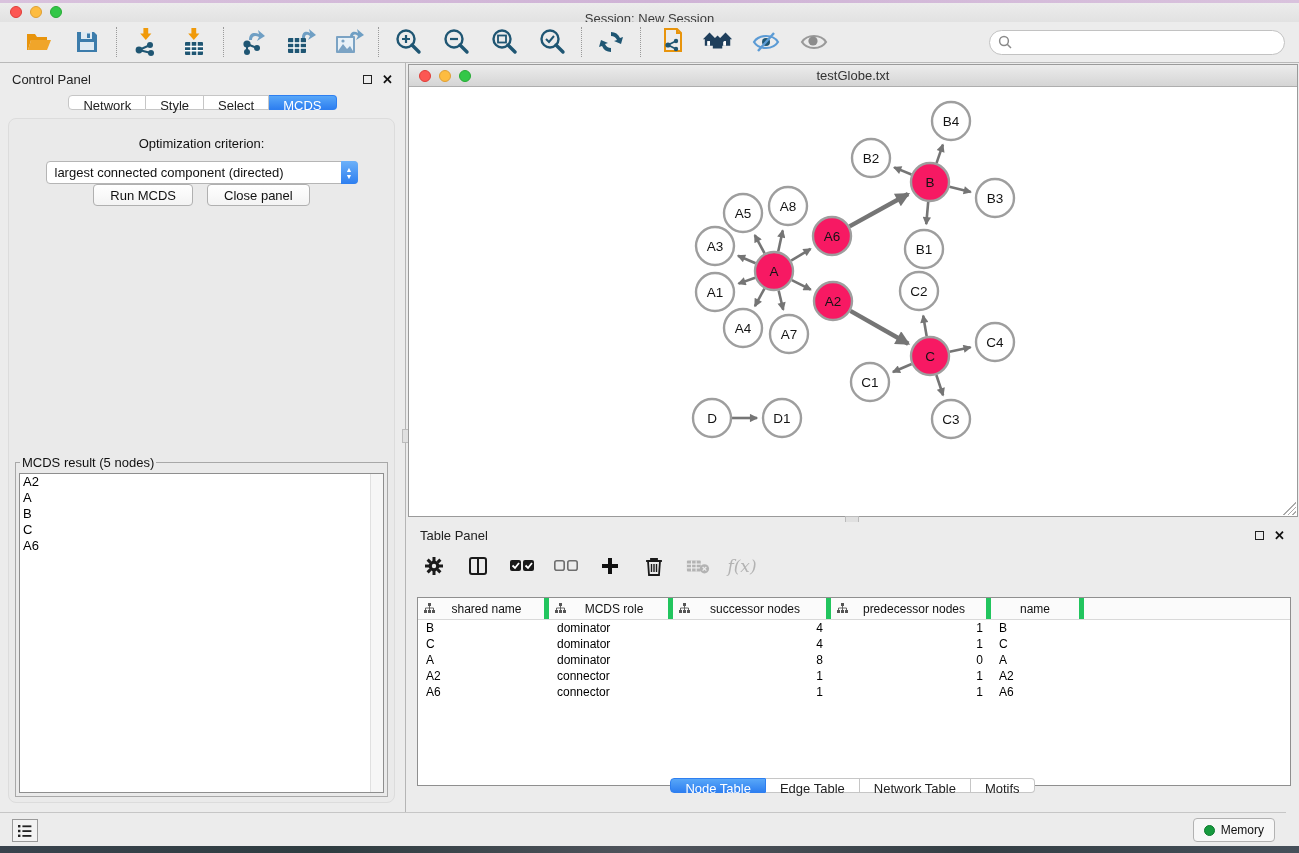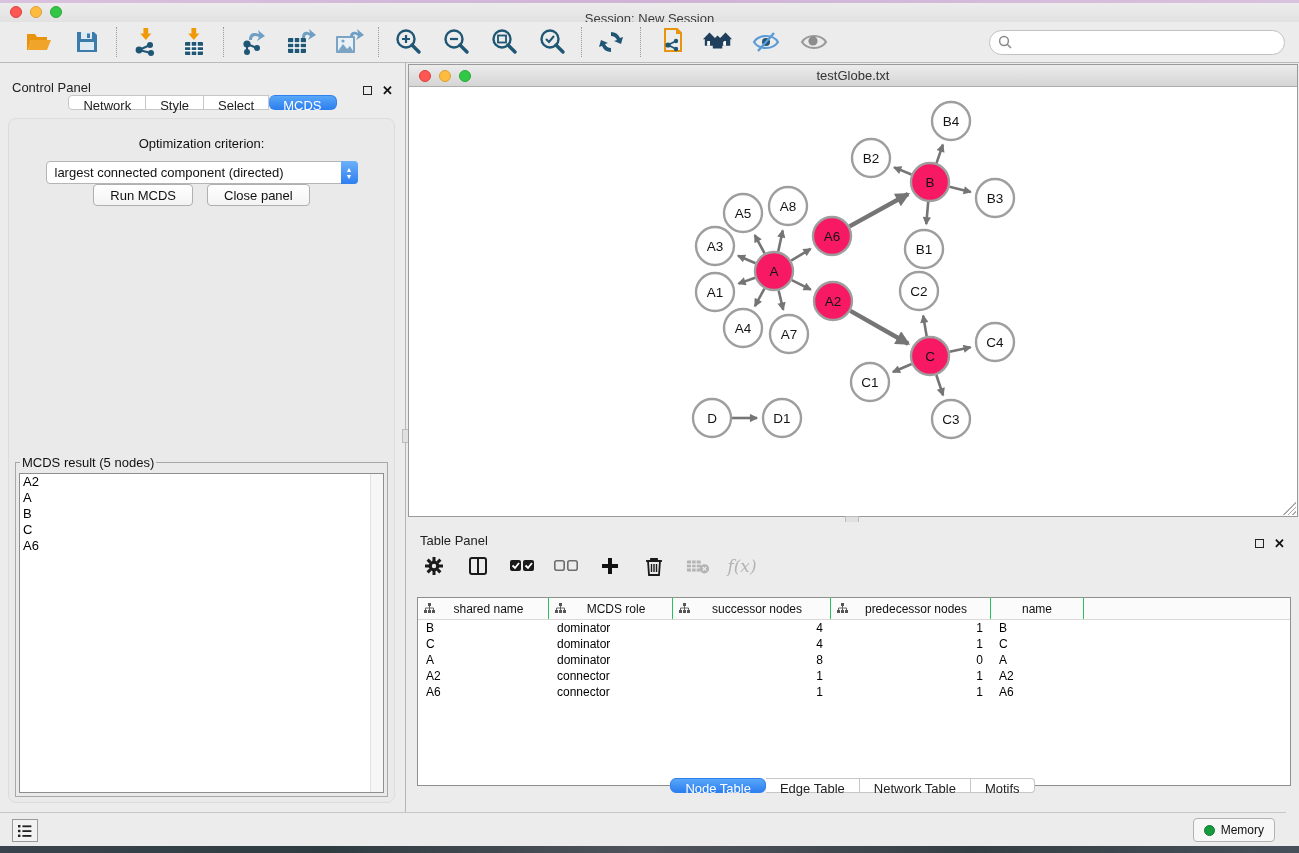--- a/index.html
+++ b/index.html
@@ -24,32 +24,32 @@
   .tb-group { display:flex; align-items:center; gap:16px; padding:0 13px; }
   .tb-sep { width:1px; height:30px; border-left:1px dotted #9a9a9a; }
   .tb-btn { width:32px; height:30px; display:flex; align-items:center; justify-content:center; }
   .search-wrap { margin-left:auto; margin-right:4px; }
   .search-box { width:296px; height:25px; background:#fff; border:1px solid #c2c2c2; border-radius:13px;
     display:flex; align-items:center; padding:0 8px; gap:5px; }
   .search-box input { border:none; outline:none; flex:1; font-size:12px; font-family:"Liberation Sans",sans-serif; background:transparent; }
 
   
   #control-panel { position:absolute; left:0; top:63px; width:405px; height:749px; background:#ececec; }
-  .panel-head { height:32px; display:flex; align-items:flex-end; padding:0 12px; }
+  .panel-head { height:32px; display:flex; align-items:center; padding:0 12px; }
   .panel-title { font-size:13px; color:#222; }
   .panel-head-icons { margin-left:auto; display:flex; gap:10px; align-items:center; }
   .float-ico { width:9px; height:9px; border:1.6px solid #222; display:inline-block; }
   .close-ico { font-size:13px; font-weight:bold; color:#111; line-height:9px; }
 
   .seg-tabs { display:flex; justify-content:center; }
   .seg-tab { height:15px; line-height:19px; padding:0 14px; background:#fff; border:1px solid #c6c6c6;
     border-left:none; font-size:13px; color:#222; cursor:default; }
   .seg-tab:first-child { border-left:1px solid #c6c6c6; border-radius:4px 0 0 4px; }
   .seg-tab:last-child { border-radius:0 4px 4px 0; }
-  .seg-tab.active { background:linear-gradient(#58a7f8,#2e7ff0); border-color:#2e7ff0; color:#fff;border-radius:6px; }
+  .seg-tab.active { background:linear-gradient(#58a7f8,#2e7ff0); border-color:#2e7ff0; color:#fff; }
 
   .cp-inner { position:absolute; left:8px; right:10px; top:55px; bottom:9px;
     background:#eaeaea; border:1px solid #dcdcdc; border-radius:8px; }
   .opt-label { text-align:center; margin-top:17px; font-size:13px; color:#111; }
   .select-row { display:flex; justify-content:center; margin-top:10px; }
   .mac-select { width:312px; height:23px; background:#fff; border:1px solid #b5b5b5; border-radius:4px;
     display:flex; align-items:center; position:relative; }
   .mac-select .sel-text { flex:1; padding:0 8px; font-size:13px; color:#111; white-space:nowrap; }
   .sel-stepper { width:17px; height:23px; margin-right:-1px; border-radius:0 4px 4px 0;
     background:linear-gradient(#6cb1f9,#2e7ff0); display:flex; flex-direction:column; align-items:center; justify-content:center; }
@@ -88,21 +88,21 @@
   
   #table-panel { position:absolute; left:406px; top:522px; width:893px; height:290px; background:#ececec; }
   #table-panel .panel-head { padding:0 14px; height:26px; }
   .tp-toolbar { display:flex; align-items:center; gap:20px; padding:6px 0 8px 16px; }
   .tp-ico { width:24px; height:24px; display:flex; align-items:center; justify-content:center; }
   .fx-label { font-family:"DejaVu Serif", serif; font-style:italic; font-size:17px; color:#b3b3b3; }
 
   .node-table-wrap { position:absolute; left:11px; top:75px; width:874px; height:189px;
     background:#fff; border:1px solid #8f8f8f; overflow:hidden; }
   .nt-header { display:flex; height:22px; background:#fbfbfb; border-bottom:1px solid #d9d9d9; }
-  .nt-hcell { display:flex; align-items:center; border-right:1px solid #22c55e; font-size:12px; color:#111; padding-left:6px; }
+  .nt-hcell { display:flex; align-items:center; border-right:5px solid #22c55e; font-size:12px; color:#111; padding-left:6px; }
   .nt-hcell .hlabel { flex:1; text-align:center; padding-right:6px; }
   .nt-row { display:flex; height:16px; align-items:center; }
   .nt-cell { font-size:12px; color:#000; padding:0 8px; white-space:nowrap; overflow:hidden; }
   .al-r { text-align:right; }
 
   .tp-tabs { position:absolute; left:0; right:0; top:256px; display:flex; justify-content:center; }
 
   
   #status-bar { position:absolute; left:0; top:812px; width:1286px; height:34px; background:#ececec;
     border-top:1px solid #c6c6c6; }

